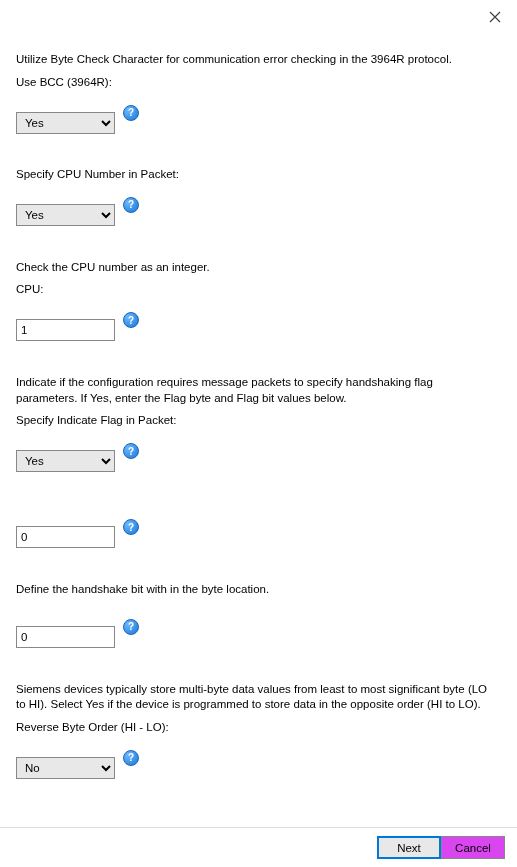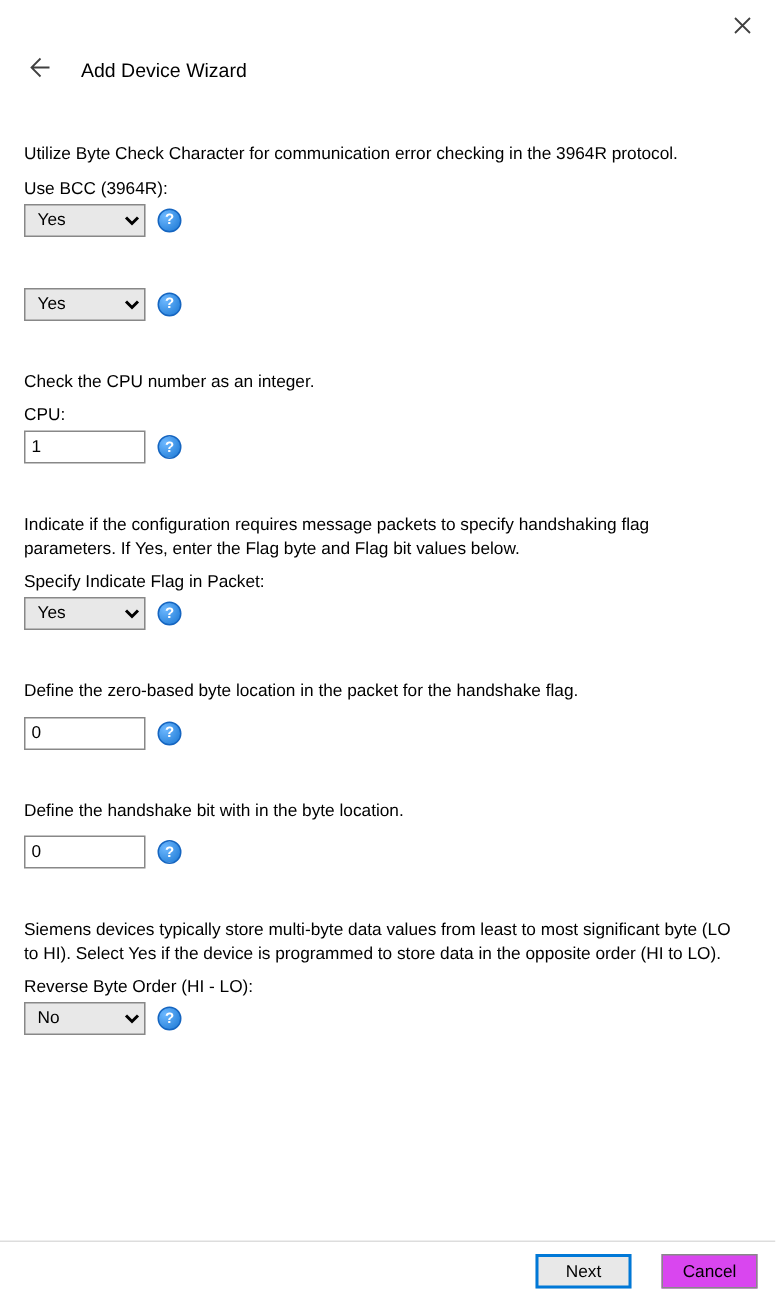--- a/index.html
+++ b/index.html
@@ -68,21 +68,22 @@
       align-items: center;
       gap: 8px;
     }
     select, input[type="text"] {
       font-family: inherit;
       font-size: 11.5px;
       height: 22px;
       border: 1px solid #888;
       background: #e8e8e8;
       padding: 0 4px;
-      width: 81px;
+      width: 99px;
+      margin-top: 20px;
     }
     input[type="text"] {
       background: #fff;
       border: 1px solid #888;
     }
     .help-icon {
       width: 16px;
       height: 16px;
       border-radius: 50%;
       background: radial-gradient(circle at 30% 30%, #6db8ff, #1976d2);
@@ -98,21 +99,21 @@
     }
     .footer {
       position: absolute;
       bottom: 0;
       left: 0;
       right: 0;
       border-top: 1px solid #ddd;
       padding: 8px 12px;
       display: flex;
       justify-content: flex-end;
-      gap: 20px;
+      gap: 0;
       background: #fff;
     }
     .btn {
       min-width: 64px;
       height: 23px;
       font-size: 11.5px;
       border: 1px solid #888;
       background: #d946ef;
       cursor: pointer;
       padding: 0 10px;
@@ -125,42 +126,35 @@
   </style>
 </head>
 <body>
 
 <div class="header">
   <div class="close-btn">
     <svg width="12" height="12" viewBox="0 0 12 12">
         <path class="arrow-svg" d="M1 1 L11 11 M11 1 L1 11"></path>
       </svg>
   </div>
-  <div class="title-row">
-    <span class="back-btn">
-      <svg width="18" height="18" viewBox="0 0 18 18">
-          <path class="arrow-svg" d="M11 3 L5 9 L11 15 M5 9 L17 9"></path>
-        </svg>
-    </span>
-    <span class="title">Add Device Wizard</span>
-  </div>
 </div>
 
 <div class="content">
 
   <div class="section">
     <div class="desc">Utilize Byte Check Character for communication error checking in the 3964R protocol.</div>
     <div class="label">Use BCC (3964R):</div>
     <div class="control-row">
       <select><option>Yes</option><option>No</option></select>
       <span class="help-icon">?</span>
     </div>
   </div>
 
   <div class="section">
+    <div class="label">Specify CPU Number in Packet:</div>
     <div class="control-row">
       <select><option>Yes</option><option>No</option></select>
       <span class="help-icon">?</span>
     </div>
   </div>
 
   <div class="section">
     <div class="desc">Check the CPU number as an integer.</div>
     <div class="label">CPU:</div>
     <div class="control-row">
@@ -172,21 +166,20 @@
   <div class="section">
     <div class="desc">Indicate if the configuration requires message packets to specify handshaking flag parameters. If Yes, enter the Flag byte and Flag bit values below.</div>
     <div class="label">Specify Indicate Flag in Packet:</div>
     <div class="control-row">
       <select><option>Yes</option><option>No</option></select>
       <span class="help-icon">?</span>
     </div>
   </div>
 
   <div class="section">
-    <div class="desc">Define the zero-based byte location in the packet for the handshake flag.</div>
     <div class="control-row">
       <input type="text" value="0" style="">
       <span class="help-icon">?</span>
     </div>
   </div>
 
   <div class="section">
     <div class="desc">Define the handshake bit with in the byte location.</div>
     <div class="control-row">
       <input type="text" value="0" style="">

